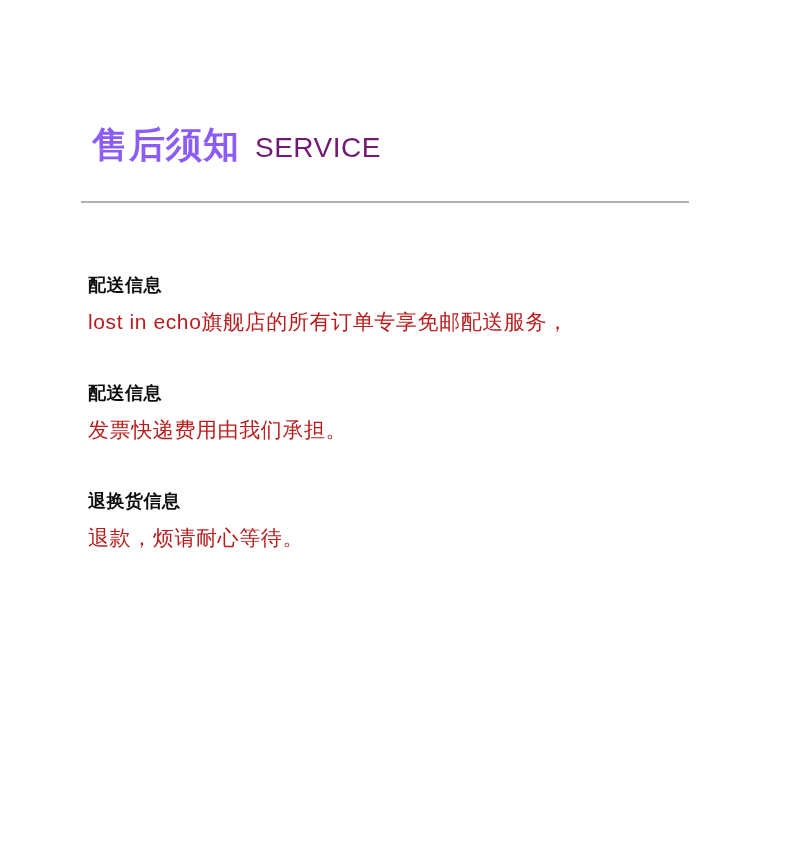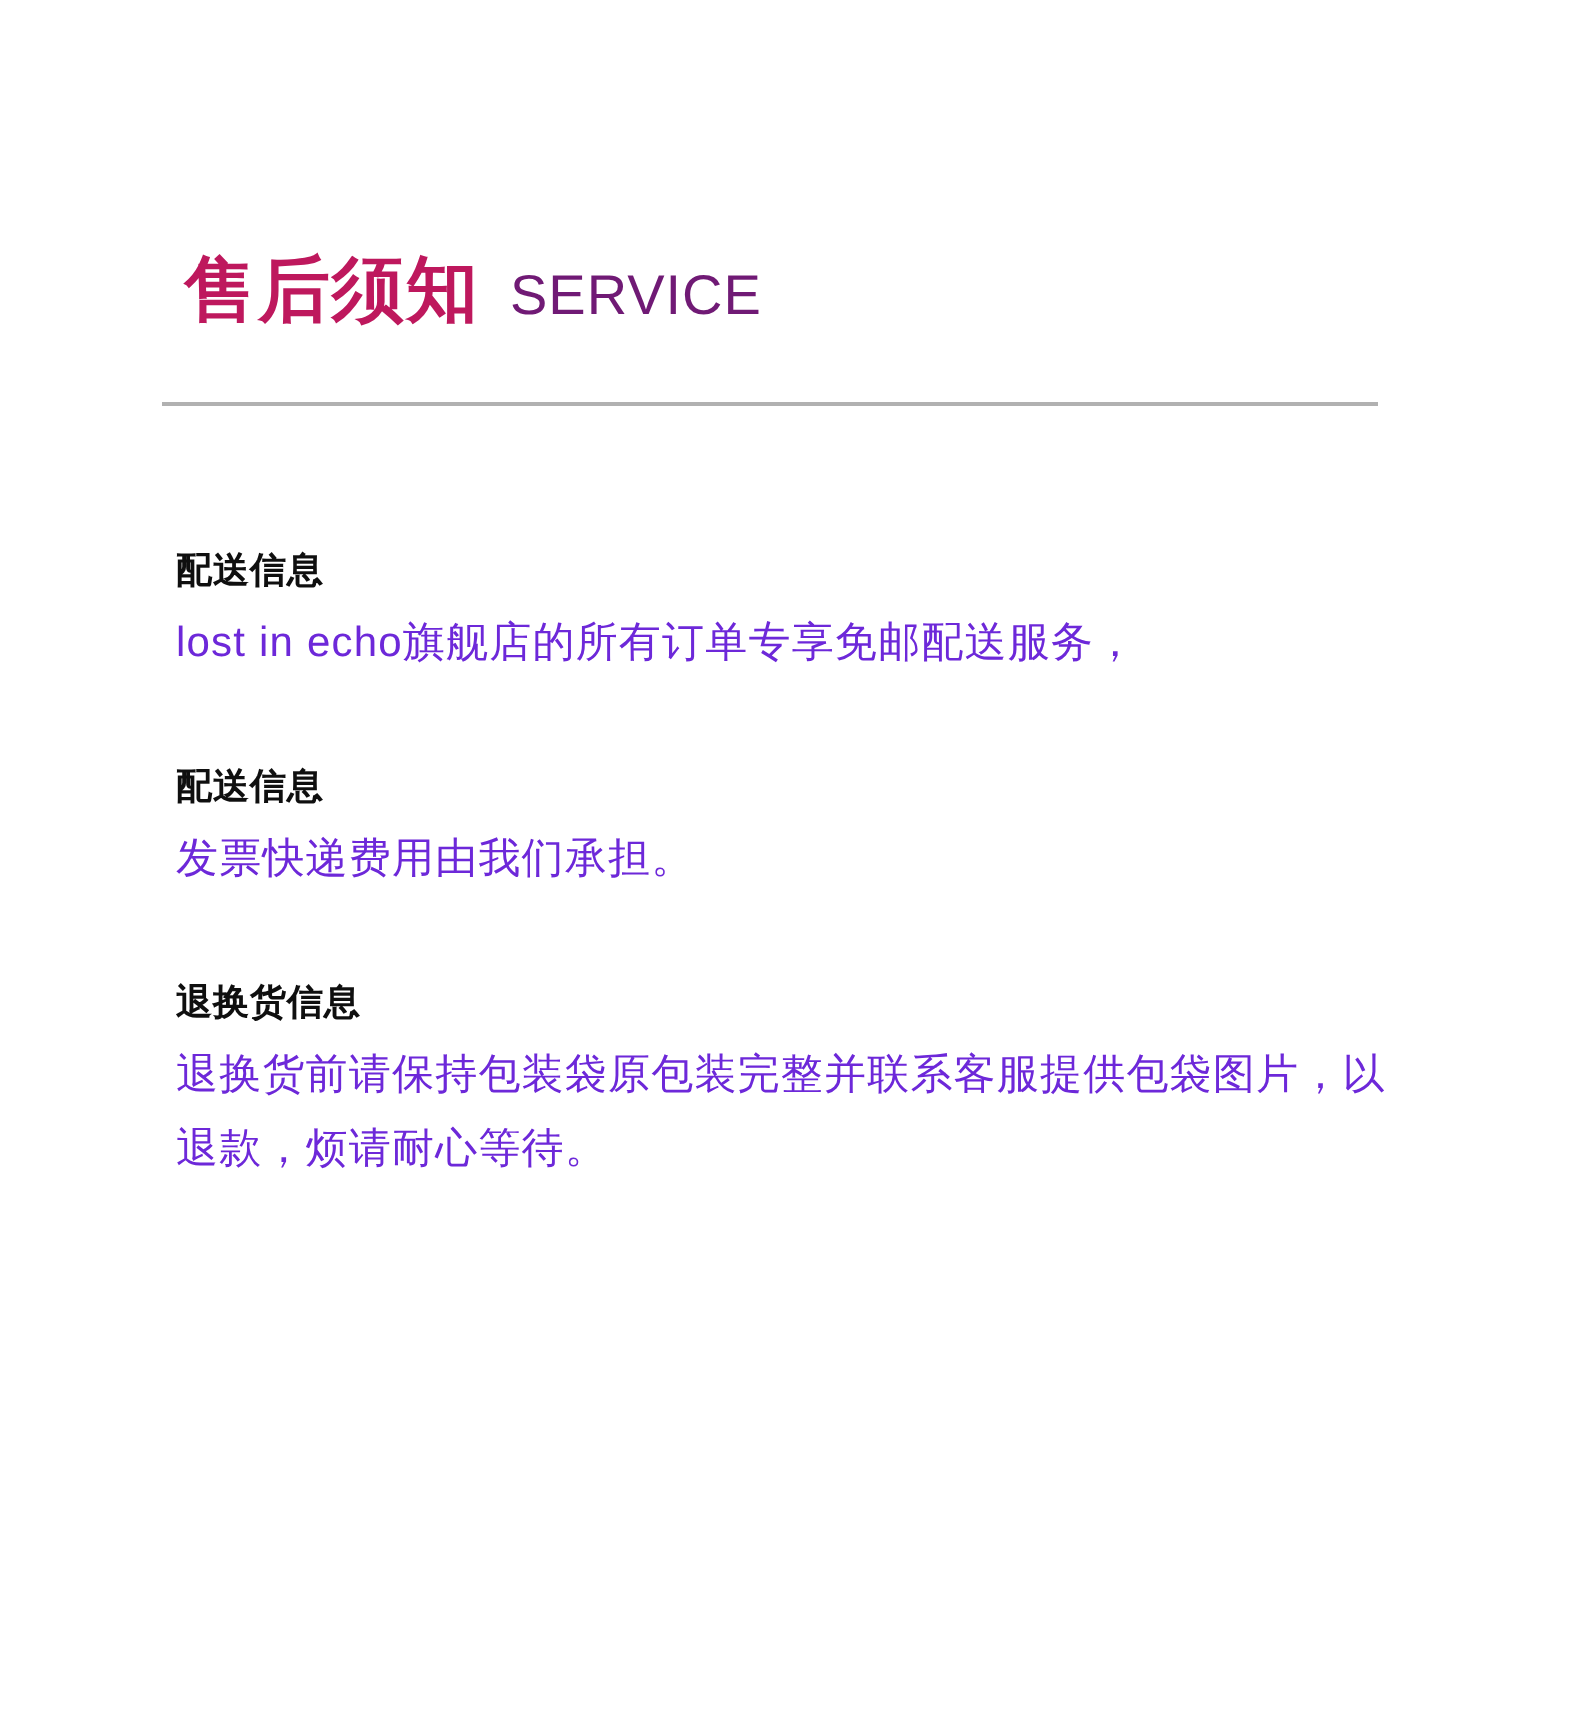--- a/index.html
+++ b/index.html
@@ -25,21 +25,21 @@
   .title-row {
     display: flex;
     align-items: baseline;
     margin-top: 126px;
     margin-left: 4px;
   }
   .title-zh {
     font-size: 36px;
     line-height: 38px;
     font-weight: 700;
-    color: #be185d;
+    color: #8b5cf6;
     letter-spacing: 1px;
   }
   .title-en {
     font-size: 28px;
     line-height: 30px;
     font-weight: 400;
     color: #701a75;
     margin-left: 15px;
     letter-spacing: 0.5px;
   }
@@ -61,21 +61,21 @@
     font-size: 18px;
     line-height: 22px;
     font-weight: 700;
     color: #0f0f0f;
     letter-spacing: 0.5px;
   }
   .section-body {
     margin-top: 7px;
     font-size: 21px;
     line-height: 37px;
-    color: #6d28d9;
+    color: #b91c1c;
     letter-spacing: 0.6px;
   }
   .body-line {
     white-space: nowrap;
   }
 </style>
 </head>
 <body>
 
 <div class="page">
@@ -100,20 +100,19 @@
       <div class="section">
         <div class="section-heading">配送信息</div>
         <div class="section-body">
           <div class="body-line">发票快递费用由我们承担。</div>
         </div>
       </div>
 
       <div class="section">
         <div class="section-heading">退换货信息</div>
         <div class="section-body">
-          <div class="body-line">退换货前请保持包装袋原包装完整并联系客服提供包袋图片，以</div>
           <div class="body-line">退款，烦请耐心等待。</div>
         </div>
       </div>
 
     </div>
   </div>
 </div>
 
 </body></html>

